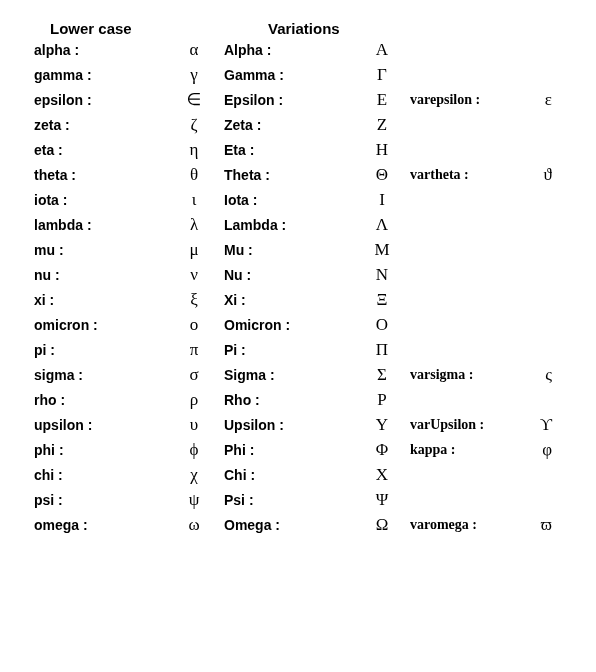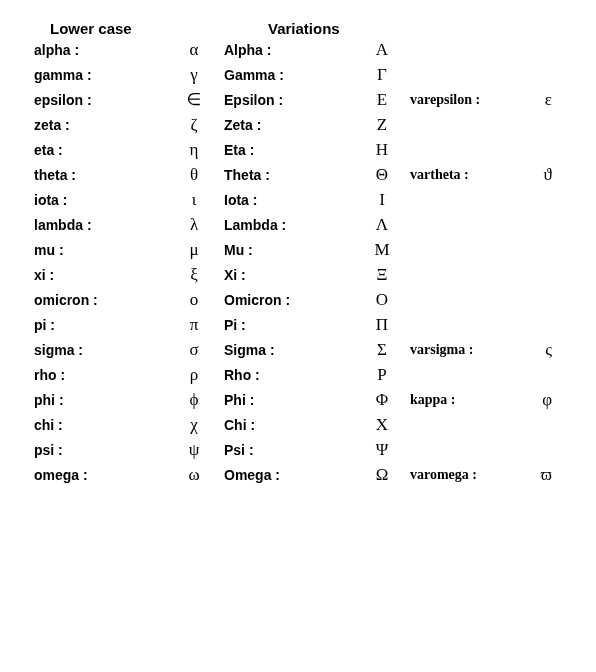--- a/index.html
+++ b/index.html
@@ -129,20 +129,28 @@
       </div>
       <div class="row">
         <div class="cell-name col-lname">mu :</div>
         <div class="cell-sym  col-lsym">μ</div>
         <div class="cell-name col-uname">Mu :</div>
         <div class="cell-sym  col-usym">Μ</div>
         <div class="cell-name col-vname"></div>
         <div class="cell-sym  col-vsym"></div>
       </div>
       <div class="row">
+        <div class="cell-name col-lname">nu :</div>
+        <div class="cell-sym  col-lsym">ν</div>
+        <div class="cell-name col-uname">Nu :</div>
+        <div class="cell-sym  col-usym">Ν</div>
+        <div class="cell-name col-vname"></div>
+        <div class="cell-sym  col-vsym"></div>
+      </div>
+      <div class="row">
         <div class="cell-name col-lname">xi :</div>
         <div class="cell-sym  col-lsym">ξ</div>
         <div class="cell-name col-uname">Xi :</div>
         <div class="cell-sym  col-usym">Ξ</div>
         <div class="cell-name col-vname"></div>
         <div class="cell-sym  col-vsym"></div>
       </div>
       <div class="row">
         <div class="cell-name col-lname">omicron :</div>
         <div class="cell-sym  col-lsym">ο</div>
@@ -169,20 +177,28 @@
       </div>
       <div class="row">
         <div class="cell-name col-lname">rho :</div>
         <div class="cell-sym  col-lsym">ρ</div>
         <div class="cell-name col-uname">Rho :</div>
         <div class="cell-sym  col-usym">Ρ</div>
         <div class="cell-name col-vname"></div>
         <div class="cell-sym  col-vsym"></div>
       </div>
       <div class="row">
+        <div class="cell-name col-lname">upsilon :</div>
+        <div class="cell-sym  col-lsym">υ</div>
+        <div class="cell-name col-uname">Upsilon :</div>
+        <div class="cell-sym  col-usym">Υ</div>
+        <div class="cell-name col-vname">varUpsilon :</div>
+        <div class="cell-sym  col-vsym">ϒ</div>
+      </div>
+      <div class="row">
         <div class="cell-name col-lname">phi :</div>
         <div class="cell-sym  col-lsym">ϕ</div>
         <div class="cell-name col-uname">Phi :</div>
         <div class="cell-sym  col-usym">Φ</div>
         <div class="cell-name col-vname">kappa :</div>
         <div class="cell-sym  col-vsym">φ</div>
       </div>
       <div class="row">
         <div class="cell-name col-lname">chi :</div>
         <div class="cell-sym  col-lsym">χ</div>

